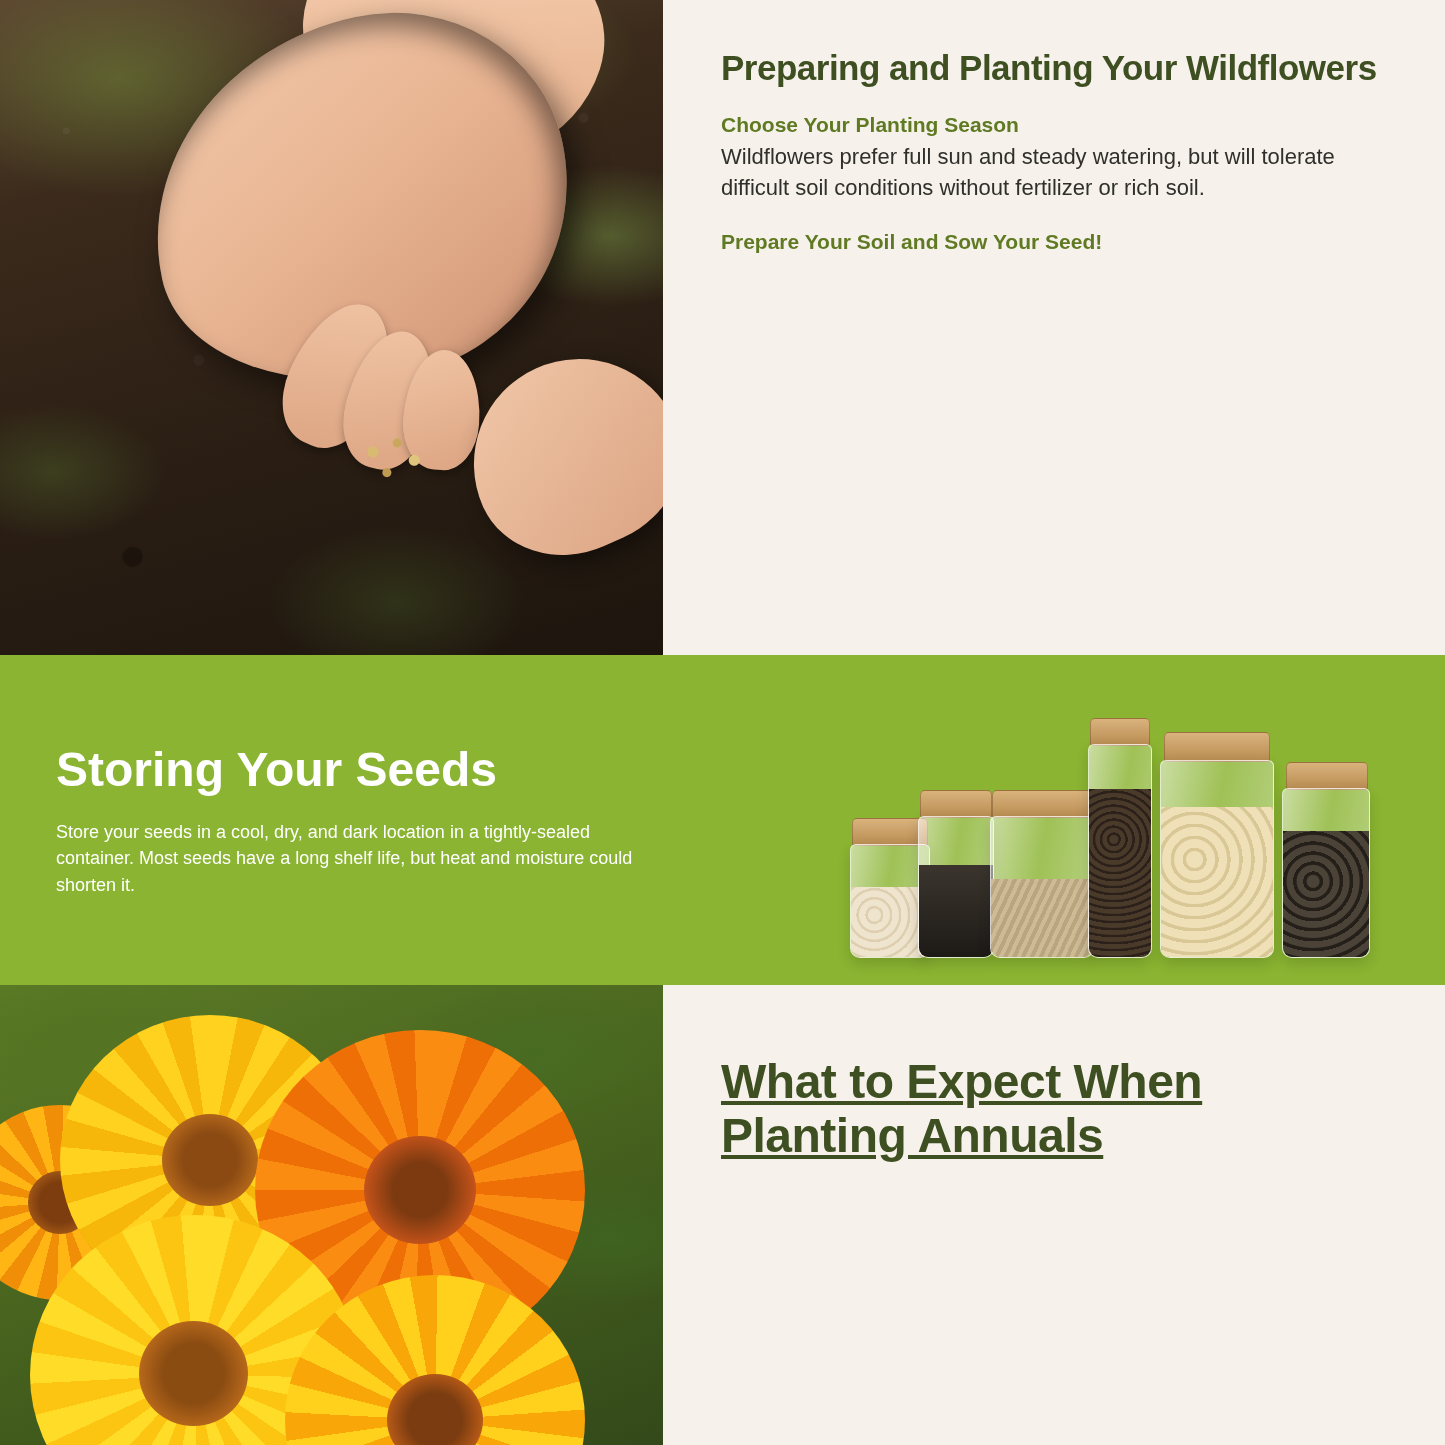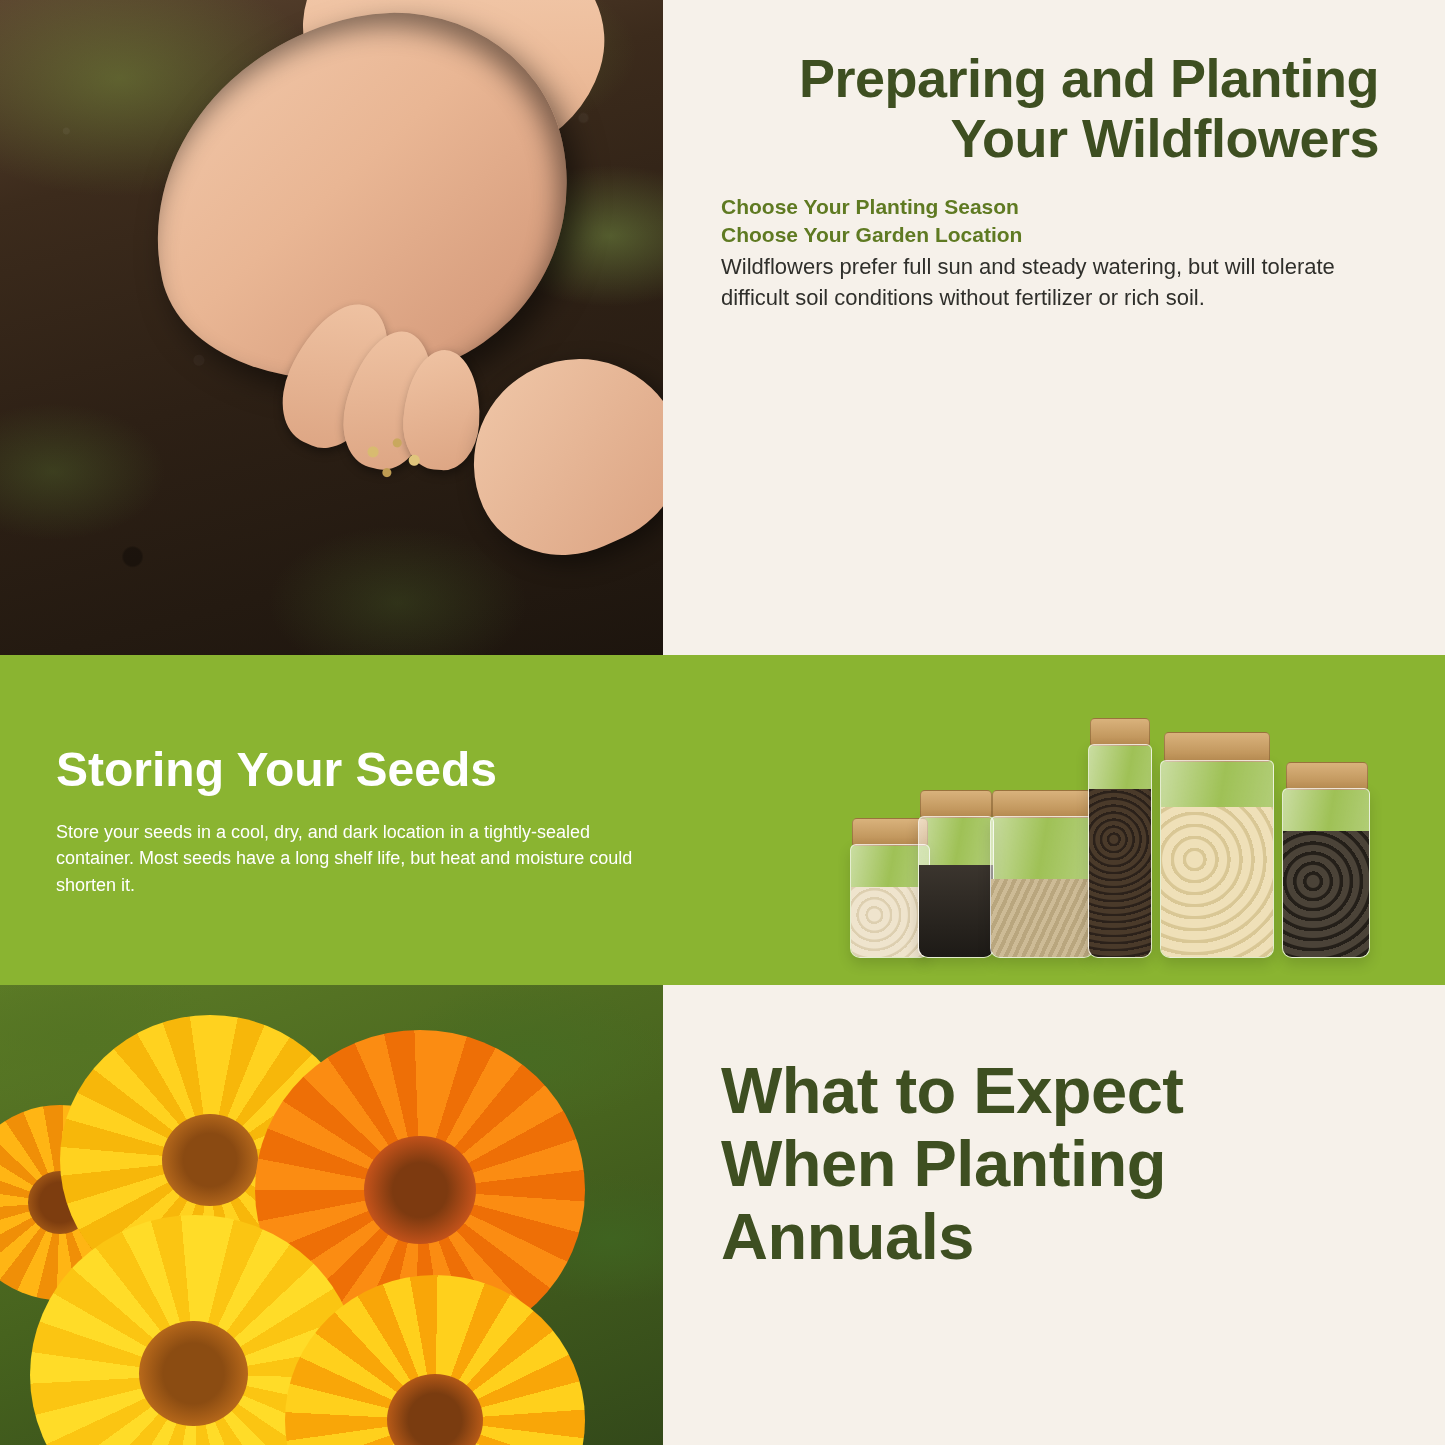--- a/index.html
+++ b/index.html
@@ -111,27 +111,26 @@
       radial-gradient(circle at 35% 70%, #bf9c52 0 4px, rgba(0,0,0,0) 5px);
     transform: rotate(-8deg);
   }
 
   .content-one {
     flex: 1;
     padding: 34px 66px 0 58px;
     box-sizing: border-box;
   }
   h1.title {
-    font-size: 54px;
+    font-size: 35px;
     line-height: 1.12;
     font-weight: bold;
     color: #3e4f21;
     margin: 14px 0 26px 0;
     letter-spacing: -0.5px;
-    text-align: right;
   }
   h3.sub {
     font-size: 21px;
     color: #5f7a22;
     font-weight: bold;
     margin: 0 0 4px 0;
   }
   p.body {
     font-size: 22px;
     line-height: 1.42;
@@ -259,26 +258,27 @@
   .fl-e { left: -40px; top: 120px; width: 200px; height: 195px; }
   .fl-e .petals { background: repeating-conic-gradient(from 2deg, #ffb514 0deg 12deg, #f08f07 12deg 24deg); }
   .fl-e .core { left: 34%; top: 34%; width: 32%; height: 32%; background: radial-gradient(circle, #7d3d0f 45%, #c4701c 100%); }
 
   .content-three {
     flex: 1;
     padding: 70px 70px 0 58px;
     box-sizing: border-box;
   }
   h2.title-three {
-    font-size: 65px;
+    font-size: 48px;
     line-height: 1.12;
     font-weight: bold;
     color: #3e4f21;
     margin: 0 0 30px 0;
     letter-spacing: -0.5px;
+    text-decoration: underline;
   }
 </style>
 </head>
 <body>
 
 <div class="page">
 
   <section class="section-one">
     <div class="photo-soil">
       <div class="soil-bg"></div>
@@ -289,23 +289,23 @@
       <div class="finger f2"></div>
       <div class="finger f3"></div>
       <div class="hand2"></div>
       <div class="seeds"></div>
     </div>
     <div class="content-one">
       <h1 class="title">Preparing and Planting Your Wildflowers</h1>
 
       <h3 class="sub">Choose Your Planting Season</h3>
 
-      <h3 class="sub">Choose Your Garden Location</h3>
       <p class="body">Wildflowers prefer full sun and steady watering, but will tolerate difficult soil conditions without fertilizer or rich soil.</p>
 
+      <h3 class="sub">Prepare Your Soil and Sow Your Seed!</h3>
     </div>
   </section>
 
   <section class="section-two">
     <div class="green-text">
       <h2 class="green-title">Storing Your Seeds</h2>
       <p class="green-body">Store your seeds in a cool, dry, and dark location in a tightly-sealed container. Most seeds have a long shelf life, but heat and moisture could shorten it.</p>
     </div>
     <div class="jars">
       <div class="cork c1"></div>

